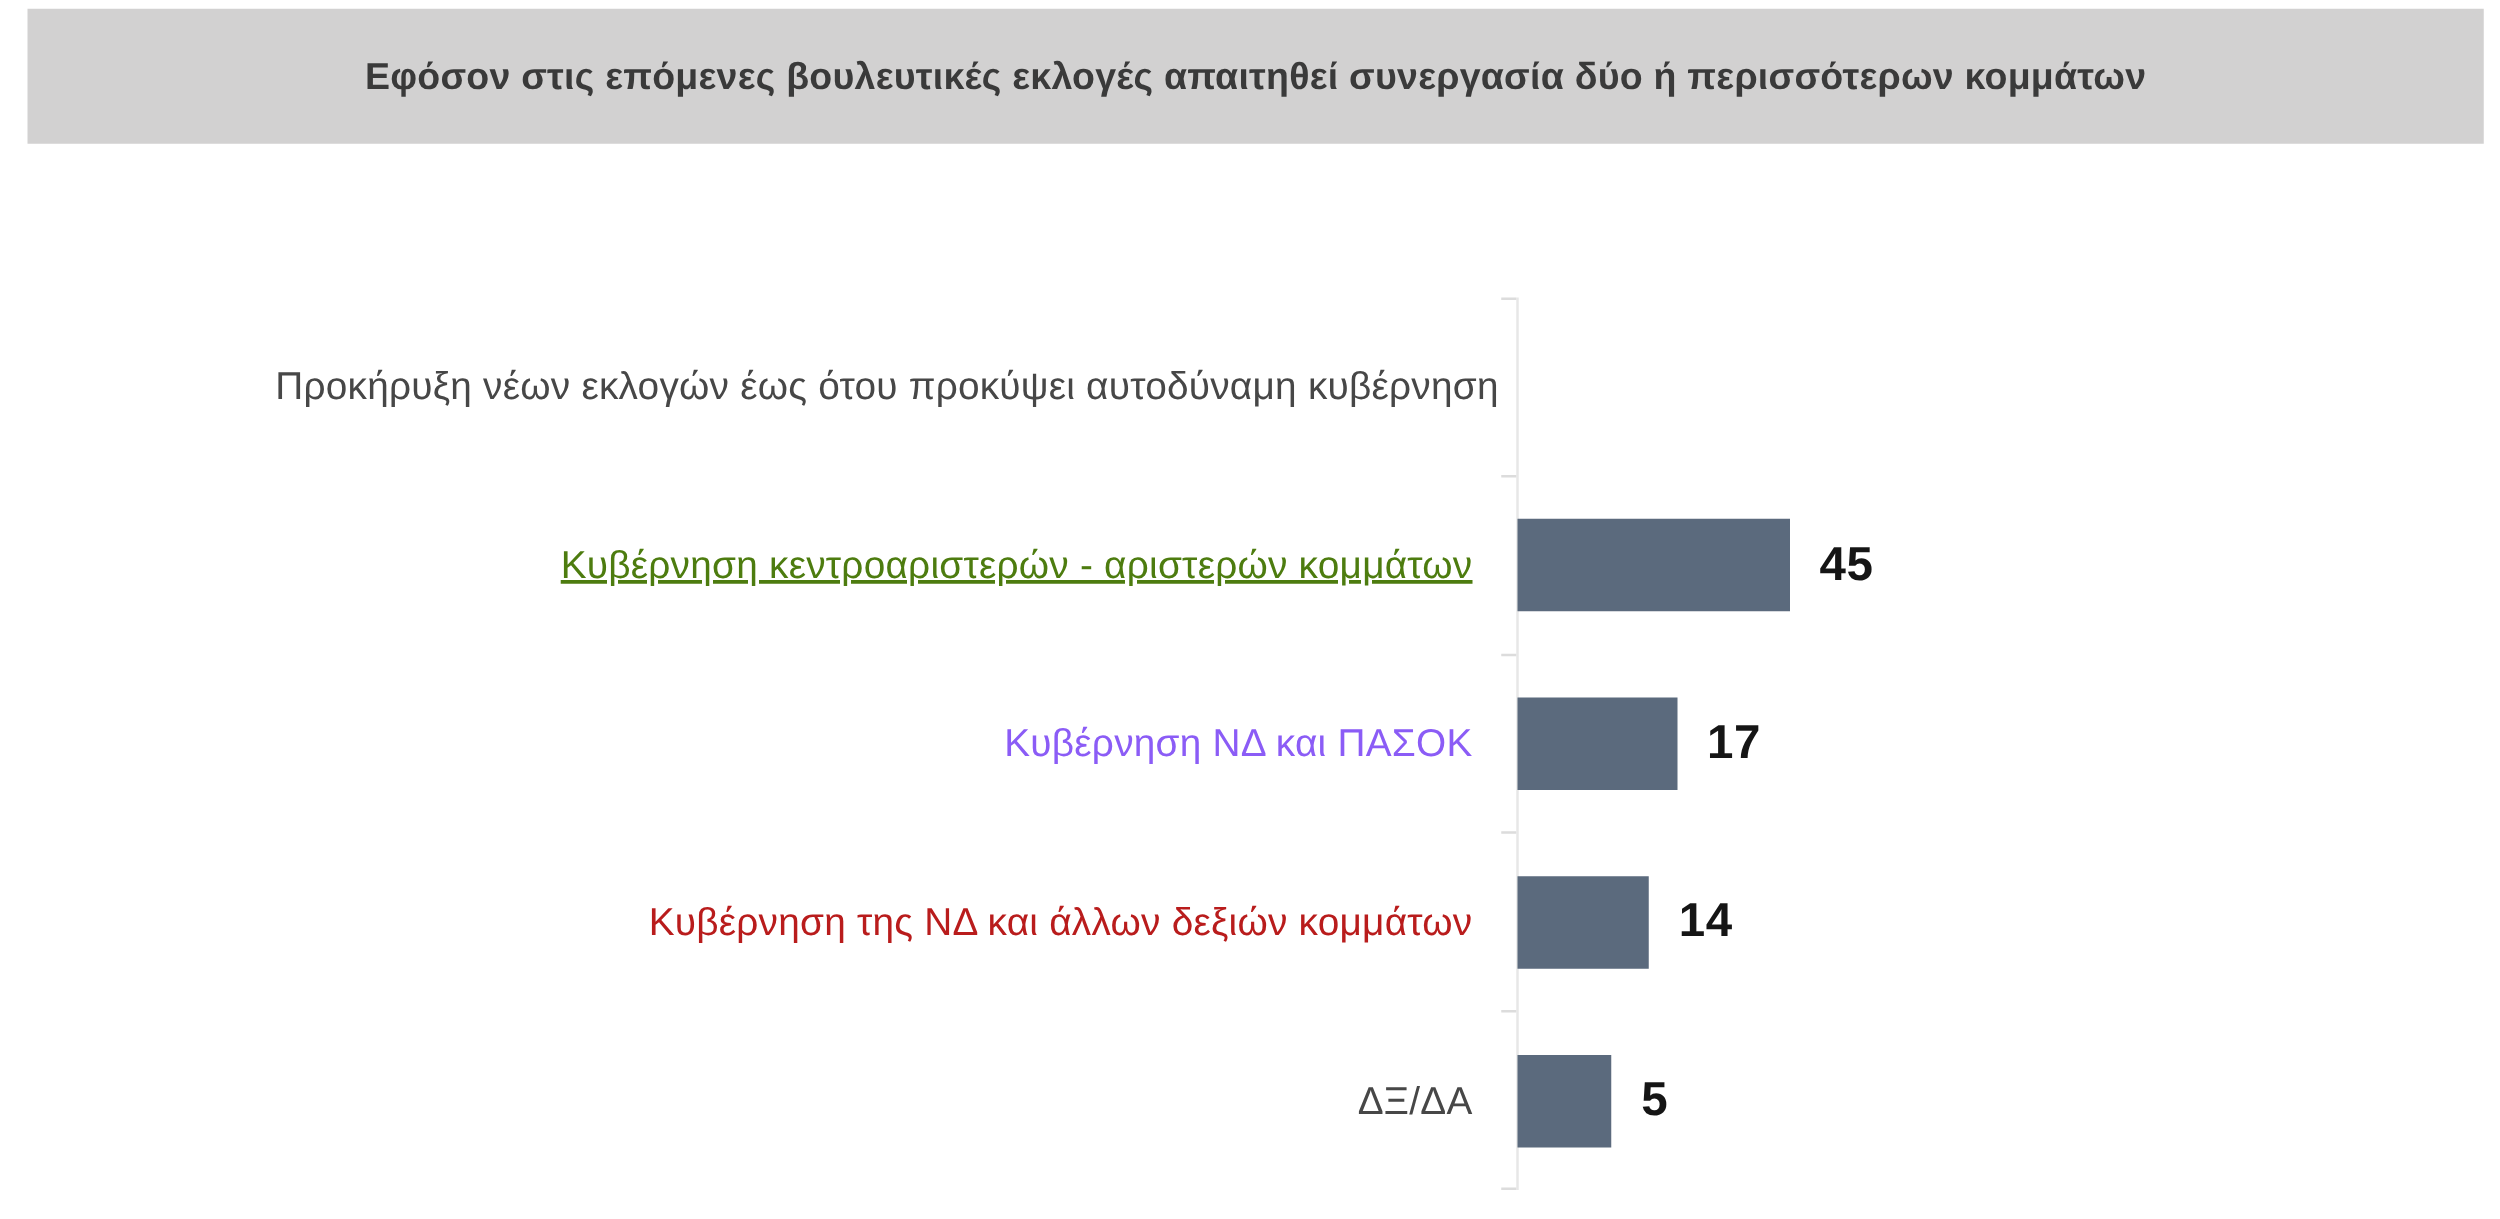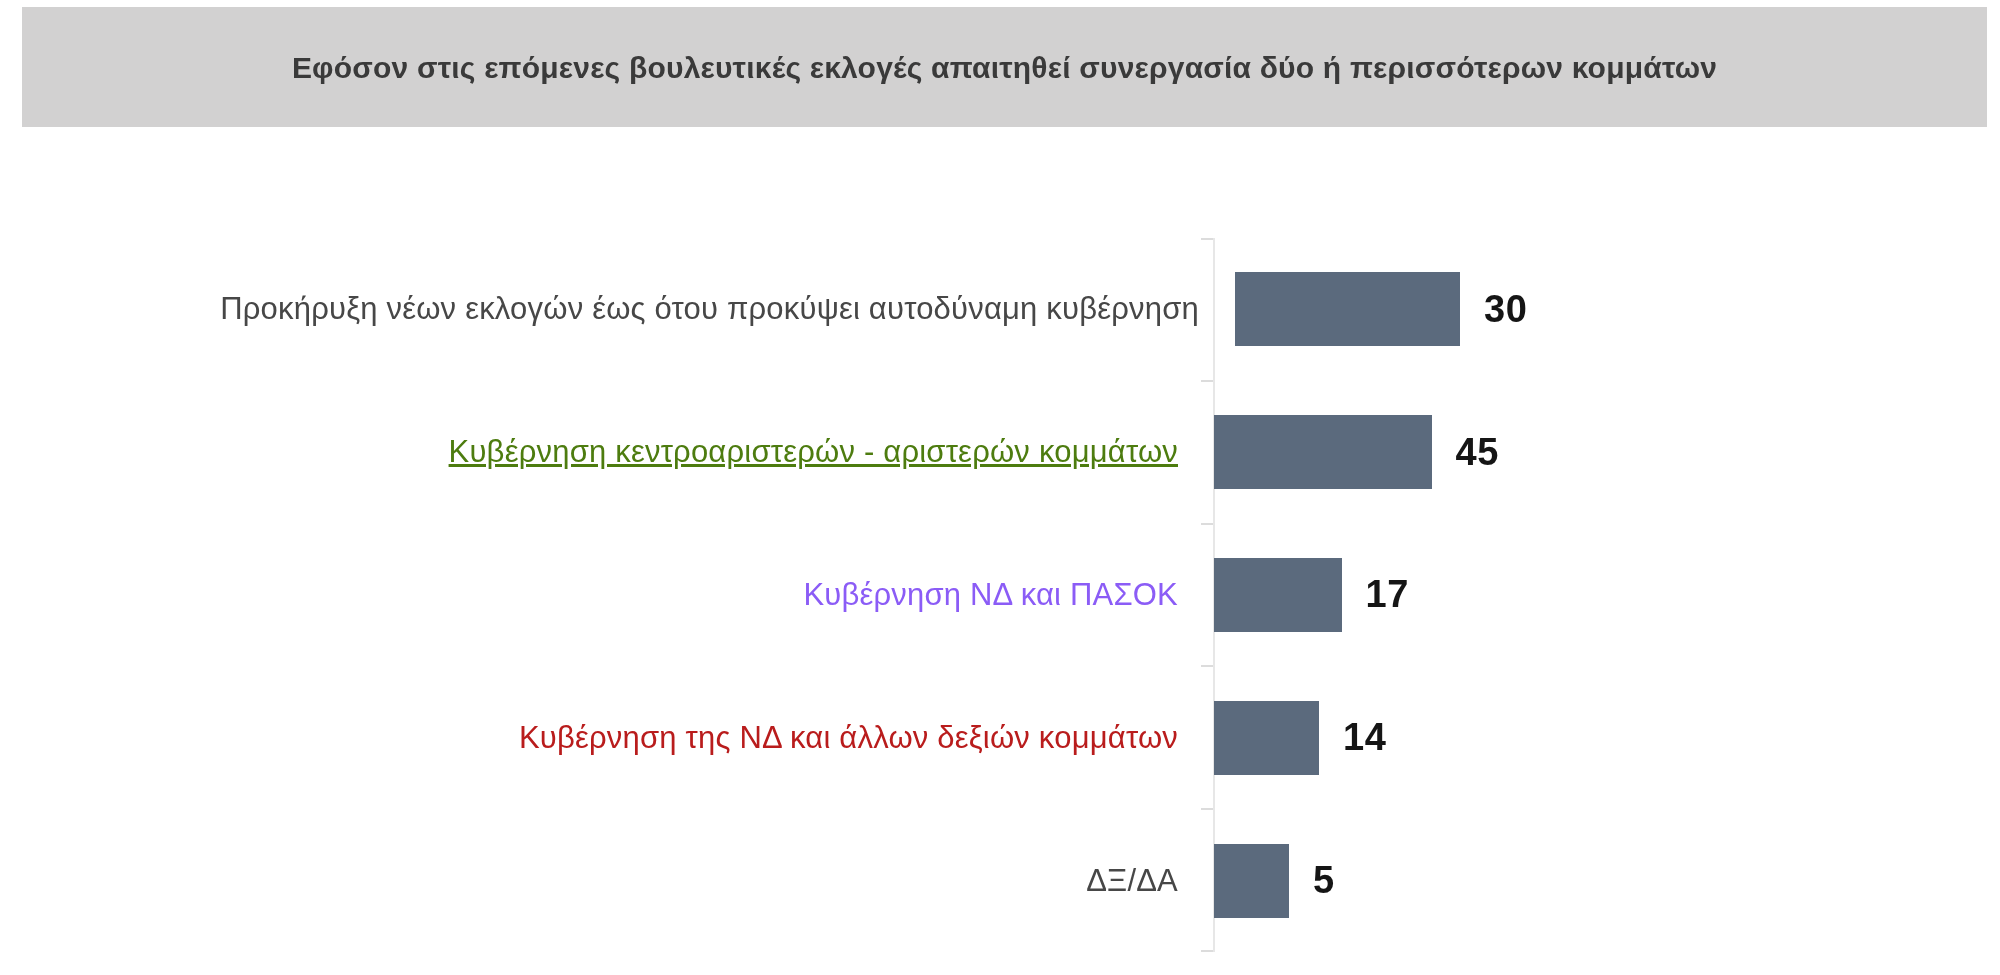--- a/index.html
+++ b/index.html
@@ -17,21 +17,21 @@
     height: 975px;
     background: #ffffff;
   }
 
   
   .header-band {
     position: absolute;
     left: 22px;
     top: 7px;
     width: 1965px;
-    height: 120px;
+    height: 108px;
     background: #d2d1d1;
     display: flex;
     flex-direction: column;
     align-items: center;
     justify-content: center;
     text-align: center;
   }
   .q-line {
     font-size: 30px;
     font-weight: bold;
@@ -131,24 +131,20 @@
       <span class="tick"></span>
       <span class="tick"></span>
       <span class="tick"></span>
       <span class="tick"></span>
     </div>
 
     <div class="rows">
 
       <div class="row">
         <div class="cat-label" style="color: rgb(71, 71, 71); margin-left: 21px;">Προκήρυξη νέων εκλογών έως ότου προκύψει αυτοδύναμη κυβέρνηση</div>
-        <div class="bar-track">
-          <div class="bar" style="width: 225px; background: rgb(91, 106, 125);"></div>
-          <div class="value-label" style="color: rgb(21, 21, 21);">30</div>
-        </div>
       </div>
 
       <div class="row">
         <div class="cat-label" style="color: #4d7c0f; text-decoration: underline;">Κυβέρνηση κεντροαριστερών - αριστερών κομμάτων</div>
         <div class="bar-track">
           <div class="bar" style="width: 217.5px; background: rgb(91, 106, 125);"></div>
           <div class="value-label" style="color: rgb(21, 21, 21);">45</div>
         </div>
       </div>
 

